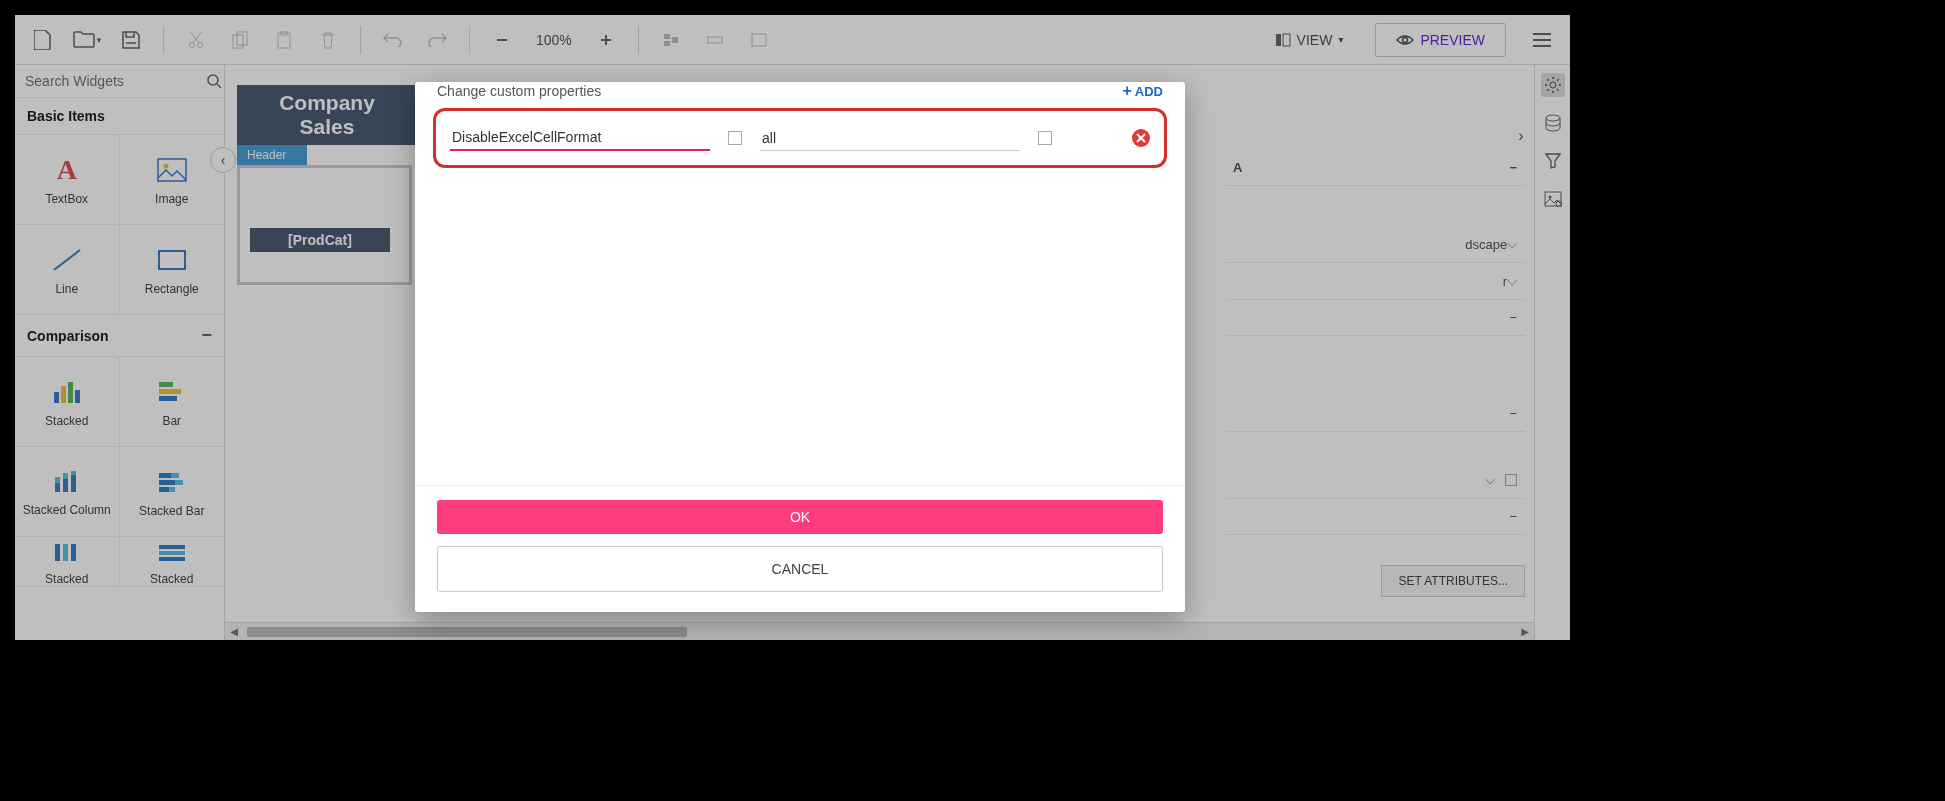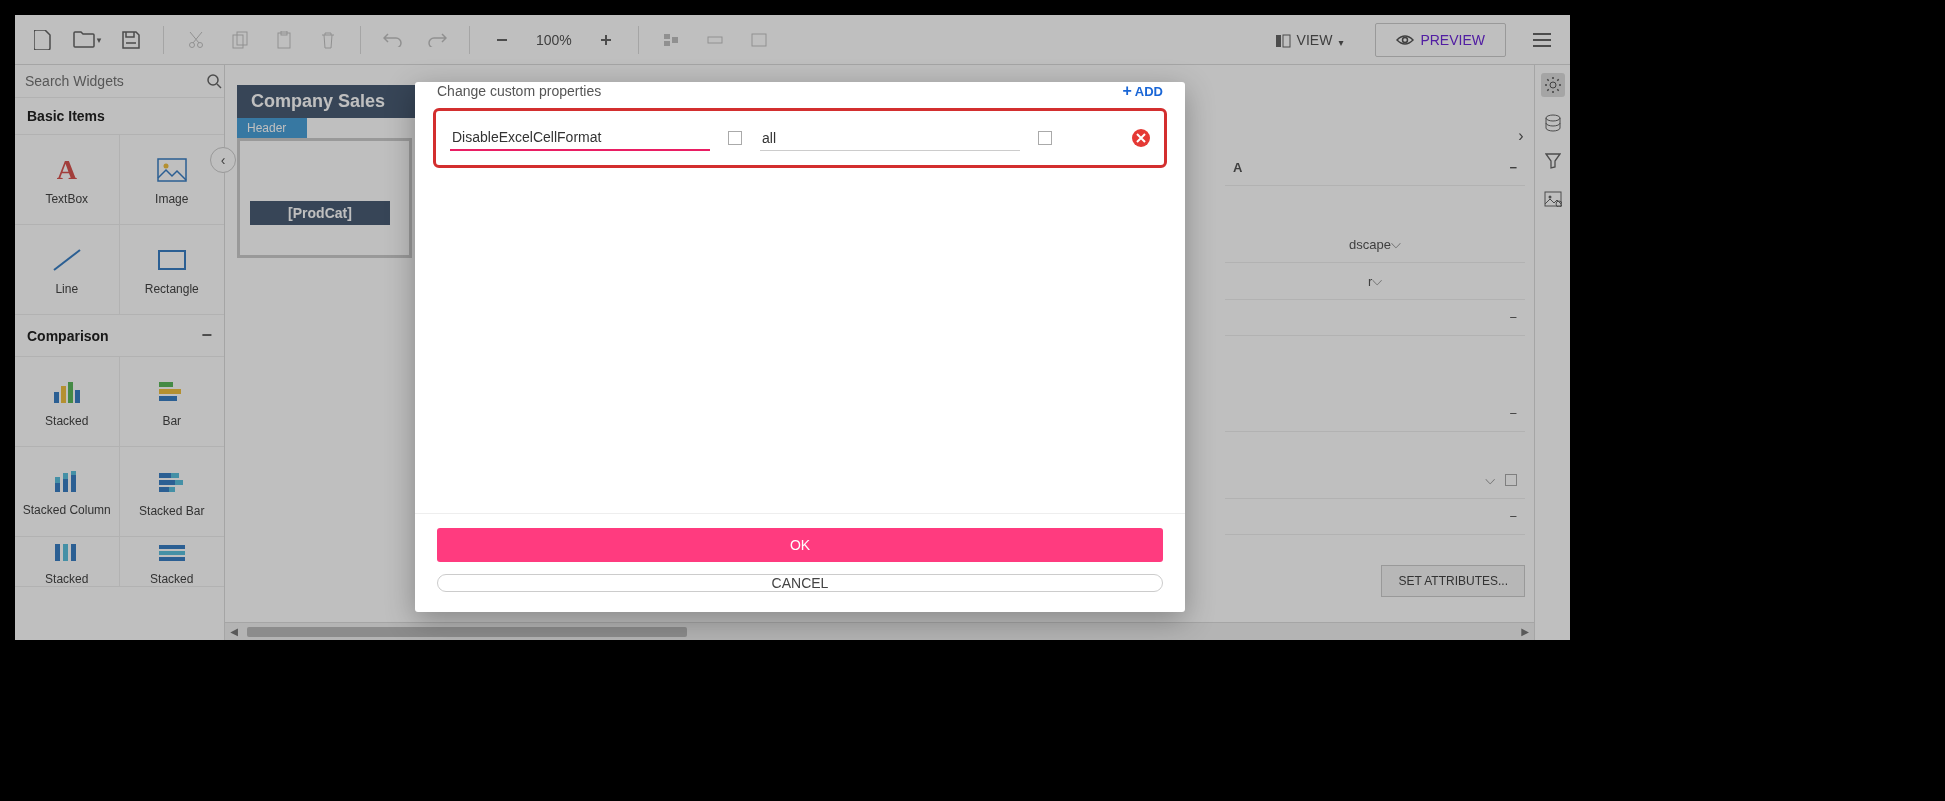--- a/index.html
+++ b/index.html
@@ -4,68 +4,68 @@
   <style>
     * { margin: 0; padding: 0; box-sizing: border-box; font-family: 'Segoe UI', Arial, sans-serif; }
     body { background: #000; width: 1945px; height: 801px; position: relative; overflow: hidden; }
     .app-frame { position: absolute; left: 15px; top: 15px; width: 1555px; height: 625px; background: #fff; }
     .dim-overlay { position: absolute; inset: 0; background: rgba(0,0,0,0.25); pointer-events: none; z-index: 50; }
     .toolbar { height: 50px; border-bottom: 1px solid #ddd; display: flex; align-items: center; padding: 0 10px; gap: 8px; }
     .toolbar .tb-btn { width: 36px; height: 36px; display: flex; align-items: center; justify-content: center; color: #555; border-radius: 3px; }
     .toolbar .tb-sep { width: 1px; height: 28px; background: #ddd; margin: 0 6px; }
     .toolbar .zoom { color: #555; font-size: 14px; padding: 0 8px; }
     .toolbar .spacer { flex: 1; }
-    .toolbar .view-btn { color: #555; font-size: 14px; display: flex; align-items: flex-end; gap: 6px; padding: 0 10px; }
+    .toolbar .view-btn { color: #555; font-size: 14px; display: flex; align-items: center; gap: 6px; padding: 0 10px; }
     .toolbar .preview-btn { border: 1px solid #ccc; padding: 8px 20px; color: #6d28d9; font-size: 14px; display: flex; align-items: center; gap: 6px; border-radius: 2px; margin-left: 14px; }
     .main { display: flex; height: calc(100% - 50px); position: relative; }
     .sidebar { width: 210px; border-right: 1px solid #ddd; display: flex; flex-direction: column; }
     .search-bar { display: flex; align-items: center; padding: 8px 10px; border-bottom: 1px solid #eee; }
     .search-bar input { flex: 1; border: none; outline: none; font-size: 14px; color: #666; background: transparent; }
     .search-bar .srch-icon { color: #666; }
     .collapse-btn { position: absolute; left: 195px; top: 82px; width: 26px; height: 26px; border: 1px solid #ccc; border-radius: 50%; background: #fff; display: flex; align-items: center; justify-content: center; z-index: 30; font-size: 14px; color: #555; }
     .section-hdr { padding: 10px 12px; font-weight: 600; font-size: 14px; color: #222; display: flex; justify-content: space-between; align-items: center; border-bottom: 1px solid #eee; }
     .widget-grid { display: grid; grid-template-columns: 1fr 1fr; }
     .widget-cell { height: 90px; border-right: 1px solid #eee; border-bottom: 1px solid #eee; display: flex; flex-direction: column; align-items: center; justify-content: center; gap: 6px; }
     .widget-cell:nth-child(2n) { border-right: none; }
     .widget-cell .w-label { font-size: 12px; color: #444; }
     .widget-cell .w-icon { width: 32px; height: 32px; display: flex; align-items: center; justify-content: center; }
     .canvas { flex: 1; background: #fff; position: relative; overflow: hidden; }
     .report-preview { position: absolute; left: 12px; top: 20px; }
-    .report-title-bar { background: #4a5d74; color: #fff; font-weight: bold; font-size: 18px; padding: 6px 14px; width: 180px; }
+    .report-title-bar { background: #4a5d74; color: #fff; font-weight: bold; font-size: 21px; padding: 6px 14px; width: 180px; text-align: center; }
     .header-tab { background: #4aa0d9; color: #fff; font-size: 12px; padding: 3px 10px; width: 70px; }
     .grid-box { border: 3px solid #ccc; width: 175px; height: 120px; margin-top: 0px; background: #fff; position: relative; }
     .grid-cell-hdr { position: absolute; left: 10px; top: 60px; width: 140px; background: #4a5d74; color: #fff; text-align: center; font-weight: bold; padding: 4px 0; font-size: 14px; }
     .right-rail { width: 36px; border-left: 1px solid #ddd; display: flex; flex-direction: column; align-items: center; padding-top: 8px; gap: 14px; }
     .right-rail .rail-icon { width: 24px; height: 24px; display: flex; align-items: center; justify-content: center; color: #666; }
     .right-rail .rail-icon.active { background: #ddd; border-radius: 3px; padding: 2px; }
     .expand-btn { position: absolute; right: 38px; top: 60px; width: 22px; height: 22px; display: flex; align-items: center; justify-content: center; color: #555; }
     .prop-panel-ghost { position: absolute; right: 45px; top: 85px; width: 300px; }
-    .prop-row { display: flex; justify-content: center; align-items: center; padding: 10px 8px; border-bottom: 1px solid #eee; color: #555; font-size: 13px; }
+    .prop-row { display: flex; justify-content: flex-end; align-items: center; padding: 10px 8px; border-bottom: 1px solid #eee; color: #555; font-size: 13px; }
     .prop-row .chev { color: #888; }
     .set-attr-btn { margin-top: 10px; border: 1px solid #ccc; background: #f5f5f5; padding: 8px 16px; font-size: 12px; color: #444; float: right; }
     .hscroll { position: absolute; bottom: 0; left: 210px; right: 36px; height: 18px; background: #f0f0f0; border-top: 1px solid #ddd; display: flex; align-items: center; }
     .hscroll .thumb { height: 10px; background: #bbb; width: 440px; margin-left: 4px; border-radius: 2px; }
     .hscroll .arrow { width: 18px; text-align: center; color: #777; font-size: 10px; }
     .modal { position: absolute; left: 400px; top: 67px; width: 770px; height: 530px; background: #fff; border-radius: 3px; box-shadow: 0 8px 30px rgba(0,0,0,0.3); z-index: 100; display: flex; flex-direction: column; }
     .modal-hd { padding: 18px 22px 10px; display: flex; justify-content: space-between; align-items: center; }
     .modal-hd h2 { font-size: 18px; font-weight: 500; color: #222; }
     .modal-hd .close { font-size: 20px; color: #555; cursor: pointer; }
     .modal-sub { padding: 0 22px 8px; display: flex; justify-content: space-between; align-items: center; }
     .modal-sub .subtxt { color: #555; font-size: 14px; }
     .modal-sub .add-btn { color: #1a66d6; font-weight: 600; font-size: 13px; display: flex; align-items: center; gap: 3px; }
     .modal-body { flex: 1; padding: 0 18px 10px; }
-    .attr-row-outer { border: 3px solid #d32f2f; padding: 14px 14px; border-radius: 6px; }
+    .attr-row-outer { border: 3px solid #d32f2f; padding: 14px 14px; border-radius: 12px; }
     .attr-row { display: flex; align-items: center; gap: 18px; }
     .attr-input { flex: 0 0 260px; border: none; border-bottom: 2px solid #e91e63; outline: none; font-size: 14px; padding: 4px 2px; color: #333; }
     .attr-chk { width: 14px; height: 14px; border: 1px solid #aaa; }
     .attr-val { flex: 0 0 260px; border: none; border-bottom: 1px solid #ccc; outline: none; font-size: 14px; padding: 4px 2px; color: #333; }
     .attr-del { width: 18px; height: 18px; border-radius: 50%; background: #e53935; color: #fff; display: flex; align-items: center; justify-content: center; font-size: 11px; margin-left: auto; }
     .modal-ft { padding: 14px 22px 20px; border-top: 1px solid #eee; display: flex; justify-content: flex-end; gap: 12px; flex-direction: column; }
     .btn-ok { background: #ff3b7f; color: #fff; border: none; padding: 9px 28px; font-size: 14px; border-radius: 3px; }
-    .btn-cancel { background: #fff; border: 1px solid #ccc; padding: 0 22px; font-size: 14px; color: #444; border-radius: 14px; }
+    .btn-cancel { background: #fff; border: 1px solid #ccc; padding: 14px 22px; font-size: 14px; color: #444; border-radius: 3px; }
     svg { display: block; }
   </style>
 </head>
 <body>
 
 <div class="app-frame">
 
   <div class="toolbar">
     <div class="tb-btn">
       <svg width="18" height="20" viewBox="0 0 18 20">

